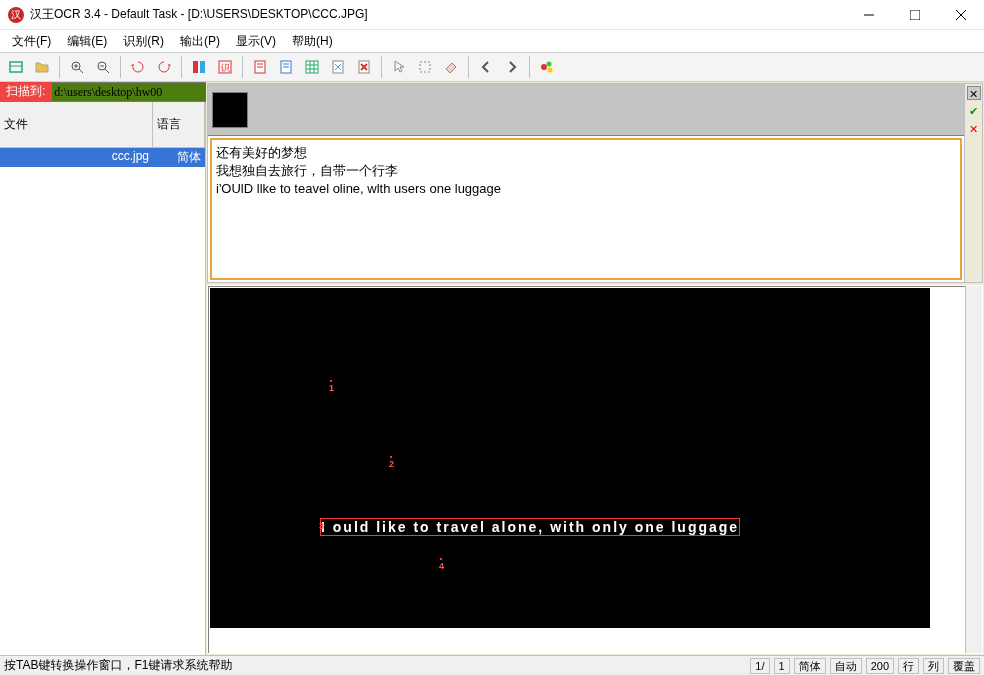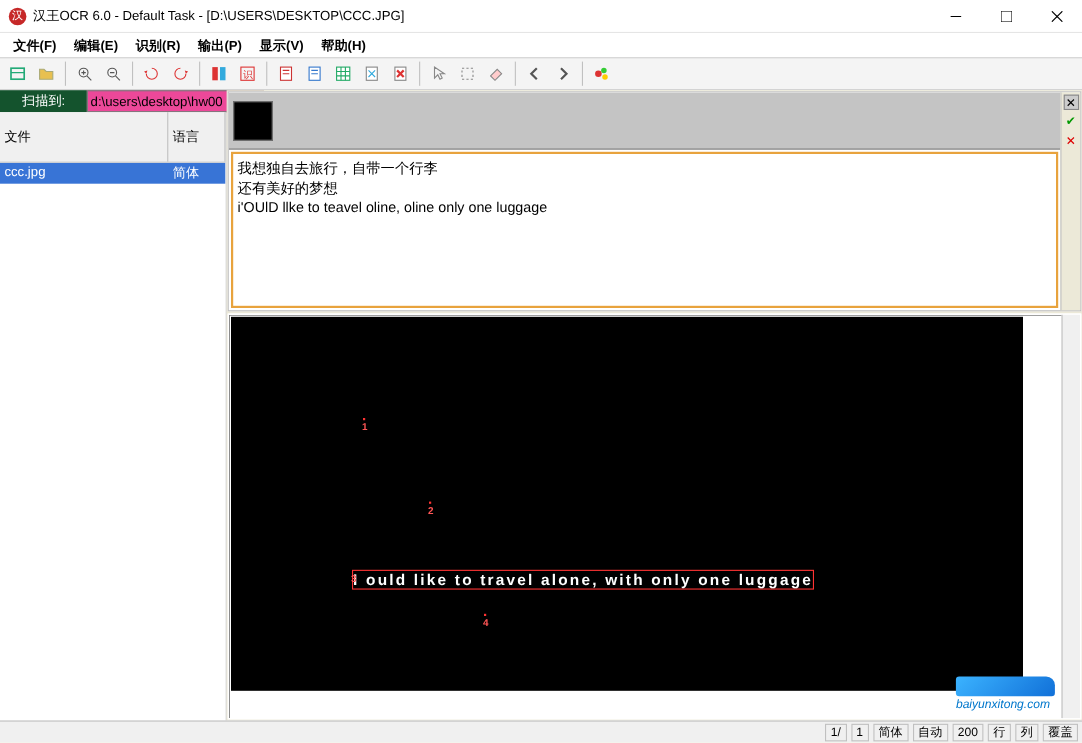--- a/index.html
+++ b/index.html
@@ -6,37 +6,37 @@
 body { width: 984px; height: 675px; background: #fff; display: flex; flex-direction: column; overflow: hidden; font-size: 12px; }
 
 .titlebar { height: 30px; background: #fff; display: flex; align-items: center; padding: 0 0 0 8px; border-bottom: 1px solid #e5e5e5; }
 .app-icon { width: 16px; height: 16px; margin-right: 6px; background: #c62828; border-radius: 50%; font-size: 10px; color: #fff; text-align: center; line-height: 16px; }
 .titlebar .title { flex: 1; font-size: 12px; color: #000; }
 .win-controls { display: flex; }
 .win-btn { width: 46px; height: 30px; display: flex; align-items: center; justify-content: center; cursor: pointer; }
 .win-btn svg { width: 10px; height: 10px; }
 
 .menubar { height: 22px; display: flex; align-items: center; padding: 0 4px; }
-.menu-item { padding: 2px 8px; font-size: 12px; cursor: pointer; font-weight: bold; }
+.menu-item { padding: 2px 8px; font-size: 12px; cursor: pointer; }
 
 .toolbar { height: 30px; background: #f4f4f4; border-top: 1px solid #d0d0d0; border-bottom: 1px solid #d0d0d0; display: flex; align-items: center; padding: 0 4px; gap: 2px; }
 .tbtn { width: 24px; height: 24px; display: flex; align-items: center; justify-content: center; cursor: pointer; border: 1px solid transparent; }
 .tsep { width: 1px; height: 22px; background: #c0c0c0; margin: 0 3px; }
 
 .main { flex: 1; display: flex; min-height: 0; }
 
 .left-panel { width: 206px; display: flex; flex-direction: column; border-right: 1px solid #c0c0c0; }
 .scan-row { display: flex; height: 20px; }
-.scan-label { background: #14532d; color: #fff; padding: 1px 20px; font-size: 12px; white-space: nowrap; }
-.scan-path { flex: 1; background: #ec4899; border: 1px solid #7a7a7a; font-size: 12px; padding: 1px 2px; white-space: nowrap; overflow: hidden; }
+.scan-label { background: #ef4444; color: #fff; padding: 1px 6px; font-size: 12px; white-space: nowrap; }
+.scan-path { flex: 1; background: #4d7c0f; border: 1px solid #7a7a7a; font-size: 12px; padding: 1px 2px; white-space: nowrap; overflow: hidden; font-family: Liberation Serif, serif; }
 .file-header { display: flex; background: #f0f0f0; border-bottom: 1px solid #c0c0c0; }
 .file-header > div { padding: 14px 4px; border-right: 1px solid #c0c0c0; font-size: 12px; }
 .fh-file { flex: 1; }
 .fh-lang { width: 52px; }
-.file-list { flex: 1; background: #fff; overflow: auto; }
+.file-list { flex: 1; background: #fff; overflow: auto; text-align: right; }
 .file-row { display: flex; font-size: 12px; }
 .file-row.selected { background: #3874d6; color: #fff; }
 .file-row > div { padding: 1px 4px; }
 .fr-file { flex: 1; }
 .fr-lang { width: 52px; }
 
 .right-panel { flex: 1; display: flex; flex-direction: column; min-width: 0; background: #ece9d8; }
 
 .ocr-top { height: 200px; display: flex; background: #fff; border: 1px solid #c0c0c0; margin: 1px; position: relative; }
 .ocr-content { flex: 1; display: flex; flex-direction: column; overflow: hidden; }
@@ -64,21 +64,21 @@
 
 .statusbar { height: 20px; border-top: 1px solid #c0c0c0; display: flex; align-items: center; font-size: 12px; padding: 0 4px; gap: 4px; background: #f0f0f0; }
 .statusbar .sp { flex: 1; }
 .status-cell { border: 1px solid #c0c0c0; padding: 0 4px; height: 16px; line-height: 14px; font-size: 11px; }
 </style>
 </head>
 <body>
 
 <div class="titlebar">
   <div class="app-icon">汉</div>
-  <div class="title">汉王OCR 6.0 - Default Task - [D:\USERS\DESKTOP\CCC.JPG]</div>
+  <div class="title">汉王OCR 3.4 - Default Task - [D:\USERS\DESKTOP\CCC.JPG]</div>
   <div class="win-controls">
     <div class="win-btn">
         <svg viewBox="0 0 10 10">
           <line x1="0" y1="5" x2="10" y2="5" stroke="#000" stroke-width="1"></line>
         </svg>
       </div>
     <div class="win-btn">
         <svg viewBox="0 0 10 10">
           <rect x="0" y="0" width="10" height="10" fill="none" stroke="#000" stroke-width="1"></rect>
         </svg>
@@ -247,51 +247,48 @@
     </div>
   </div>
 
   <div class="right-panel">
     <div class="ocr-top">
       <div class="ocr-content">
         <div class="thumb-strip">
           <div class="thumb"></div>
         </div>
         <div class="ocr-text">
+          <div class="ln">还有美好的梦想</div>
           <div class="ln">我想独自去旅行，自带一个行李</div>
-          <div class="ln">还有美好的梦想</div>
-          <div class="ln">i'OUlD llke to teavel oline, oline only one luggage</div>
+          <div class="ln">i'OUlD llke to teavel oline, wlth users one luggage</div>
         </div>
       </div>
       <div class="side-icons">
         <div style="background:#ccc;border:1px solid #888">✕</div>
         <div style="color:#090">✔</div>
         <div style="color:#d00">✕</div>
       </div>
     </div>
 
     <div class="img-view-wrap">
       <div class="img-view">
         <div class="img-canvas">
           <div class="img-line boxed l1"><span class="num">1</span></div>
           <div class="img-line boxed l2"><span class="num">2</span></div>
           <div class="img-line boxed l3"><span class="num">3</span><span>I  ould like to travel alone, with only one luggage</span></div>
           <div class="img-line boxed l4"><span class="num">4</span></div>
         </div>
-        <div class="watermark">
-          <div class="wm-badge"></div>
-          <div>baiyunxitong.com</div>
-        </div>
       </div>
       <div class="img-scroll-v"></div>
     </div>
   </div>
 </div>
 
 <div class="statusbar">
+  <div>按TAB键转换操作窗口，F1键请求系统帮助</div>
   <div class="sp"></div>
   <div class="status-cell">1/</div>
   <div class="status-cell">1</div>
   <div class="status-cell">简体</div>
   <div class="status-cell">自动</div>
   <div class="status-cell">200</div>
   <div class="status-cell">行</div>
   <div class="status-cell">列</div>
   <div class="status-cell">覆盖</div>
 </div>

